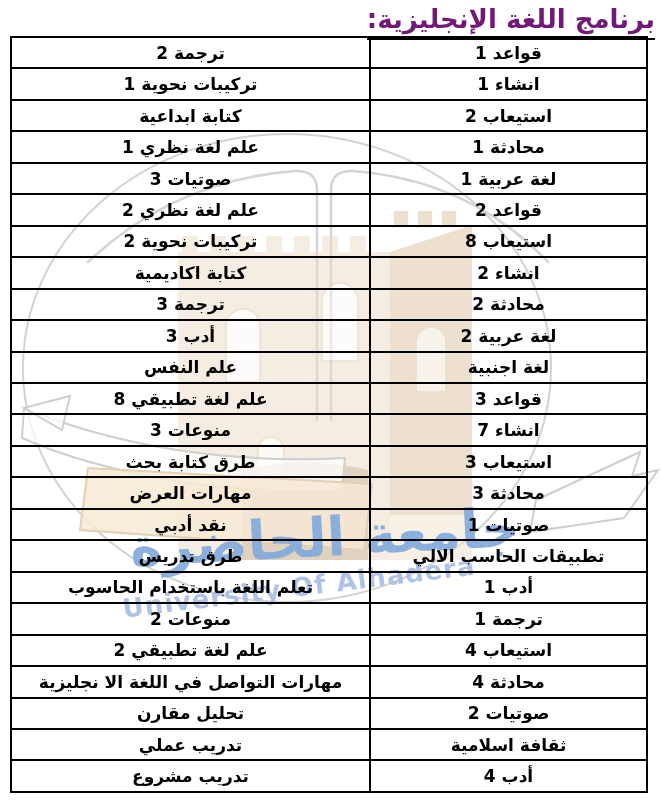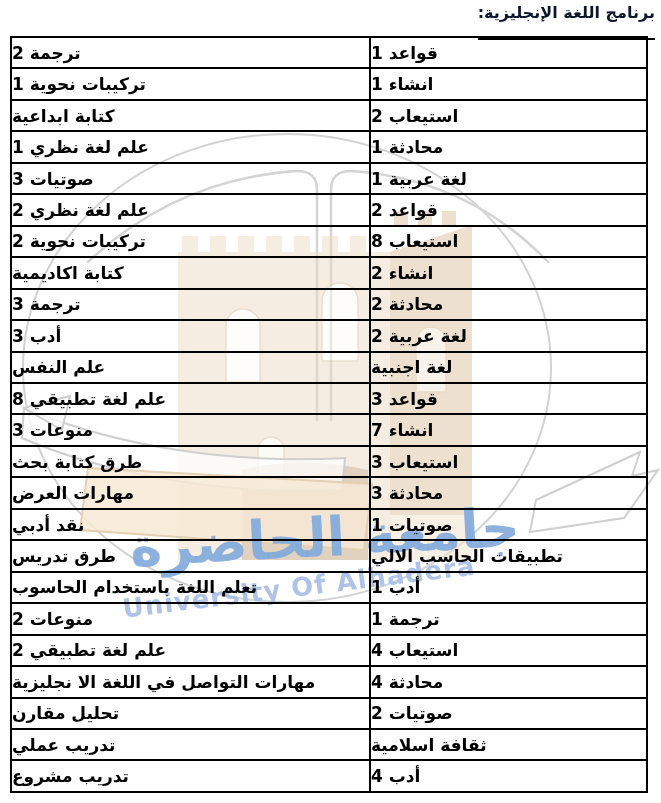--- a/index.html
+++ b/index.html
@@ -10,36 +10,36 @@
     font-family: "DejaVu Sans", sans-serif;
     overflow: hidden;
   }
   .watermark {
     position: absolute; left: 0; top: 0; z-index: 0;
     pointer-events: none;
   }
   .page-title {
     position: absolute; top: 2px; right: 6px; z-index: 2;
     direction: rtl;
-    font-weight: bold; font-size: 16px; color: #0f172a;
+    font-weight: bold; font-size: 26px; color: #701a75;
     border-bottom: 2.5px solid #000;
-    padding-bottom: 14px;
+    padding-bottom: 1px;
     line-height: 1.35;
   }
   table.courses {
     position: absolute; top: 36px; left: 10px; z-index: 1;
     width: 636px; height: 757px;
     border-collapse: collapse;
     table-layout: fixed;
     border: 2.5px solid #000;
   }
   table.courses td {
     border: 2.5px solid #000;
     background: transparent;
-    text-align: left; vertical-align: middle;
+    text-align: center; vertical-align: middle;
     font-weight: bold; font-size: 17px; color: #000;
     padding: 0; overflow: hidden; white-space: nowrap;
   }
   .wm-ar { font-family: "DejaVu Sans", sans-serif; }
   .wm-en { font-family: "DejaVu Sans", sans-serif; }
 </style>
 </head>
 <body>
 
 <svg class="watermark" width="661" height="803" viewBox="0 0 661 803">

